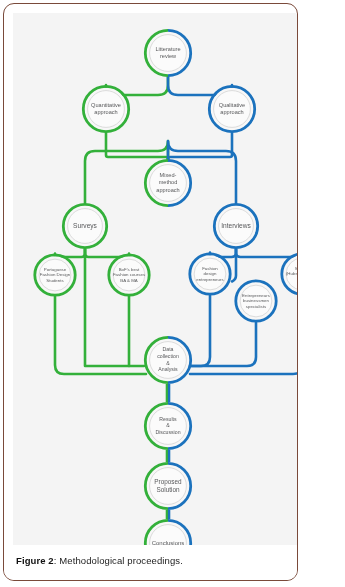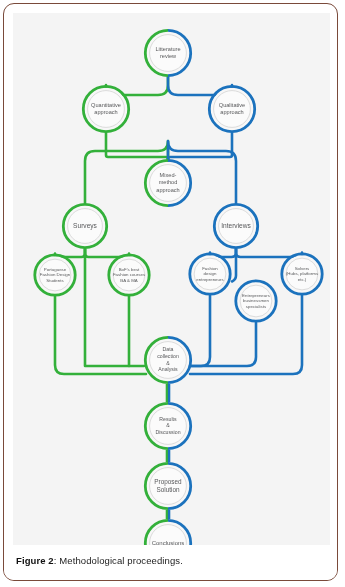--- a/index.html
+++ b/index.html
@@ -13,21 +13,21 @@
     height: 587px;
     font-family: "Liberation Sans", sans-serif;
     overflow: hidden;
   }
 
   
   #figure-frame {
     position: absolute;
     left: 3px;
     top: 3px;
-    width: 335px;
+    width: 295px;
     height: 578px;
     box-sizing: border-box;
     border: 1.5px solid #7a4a3a;
     border-radius: 11px;
     background: #ffffff;
     overflow: hidden;
   }
 
   
   #diagram-canvas {

